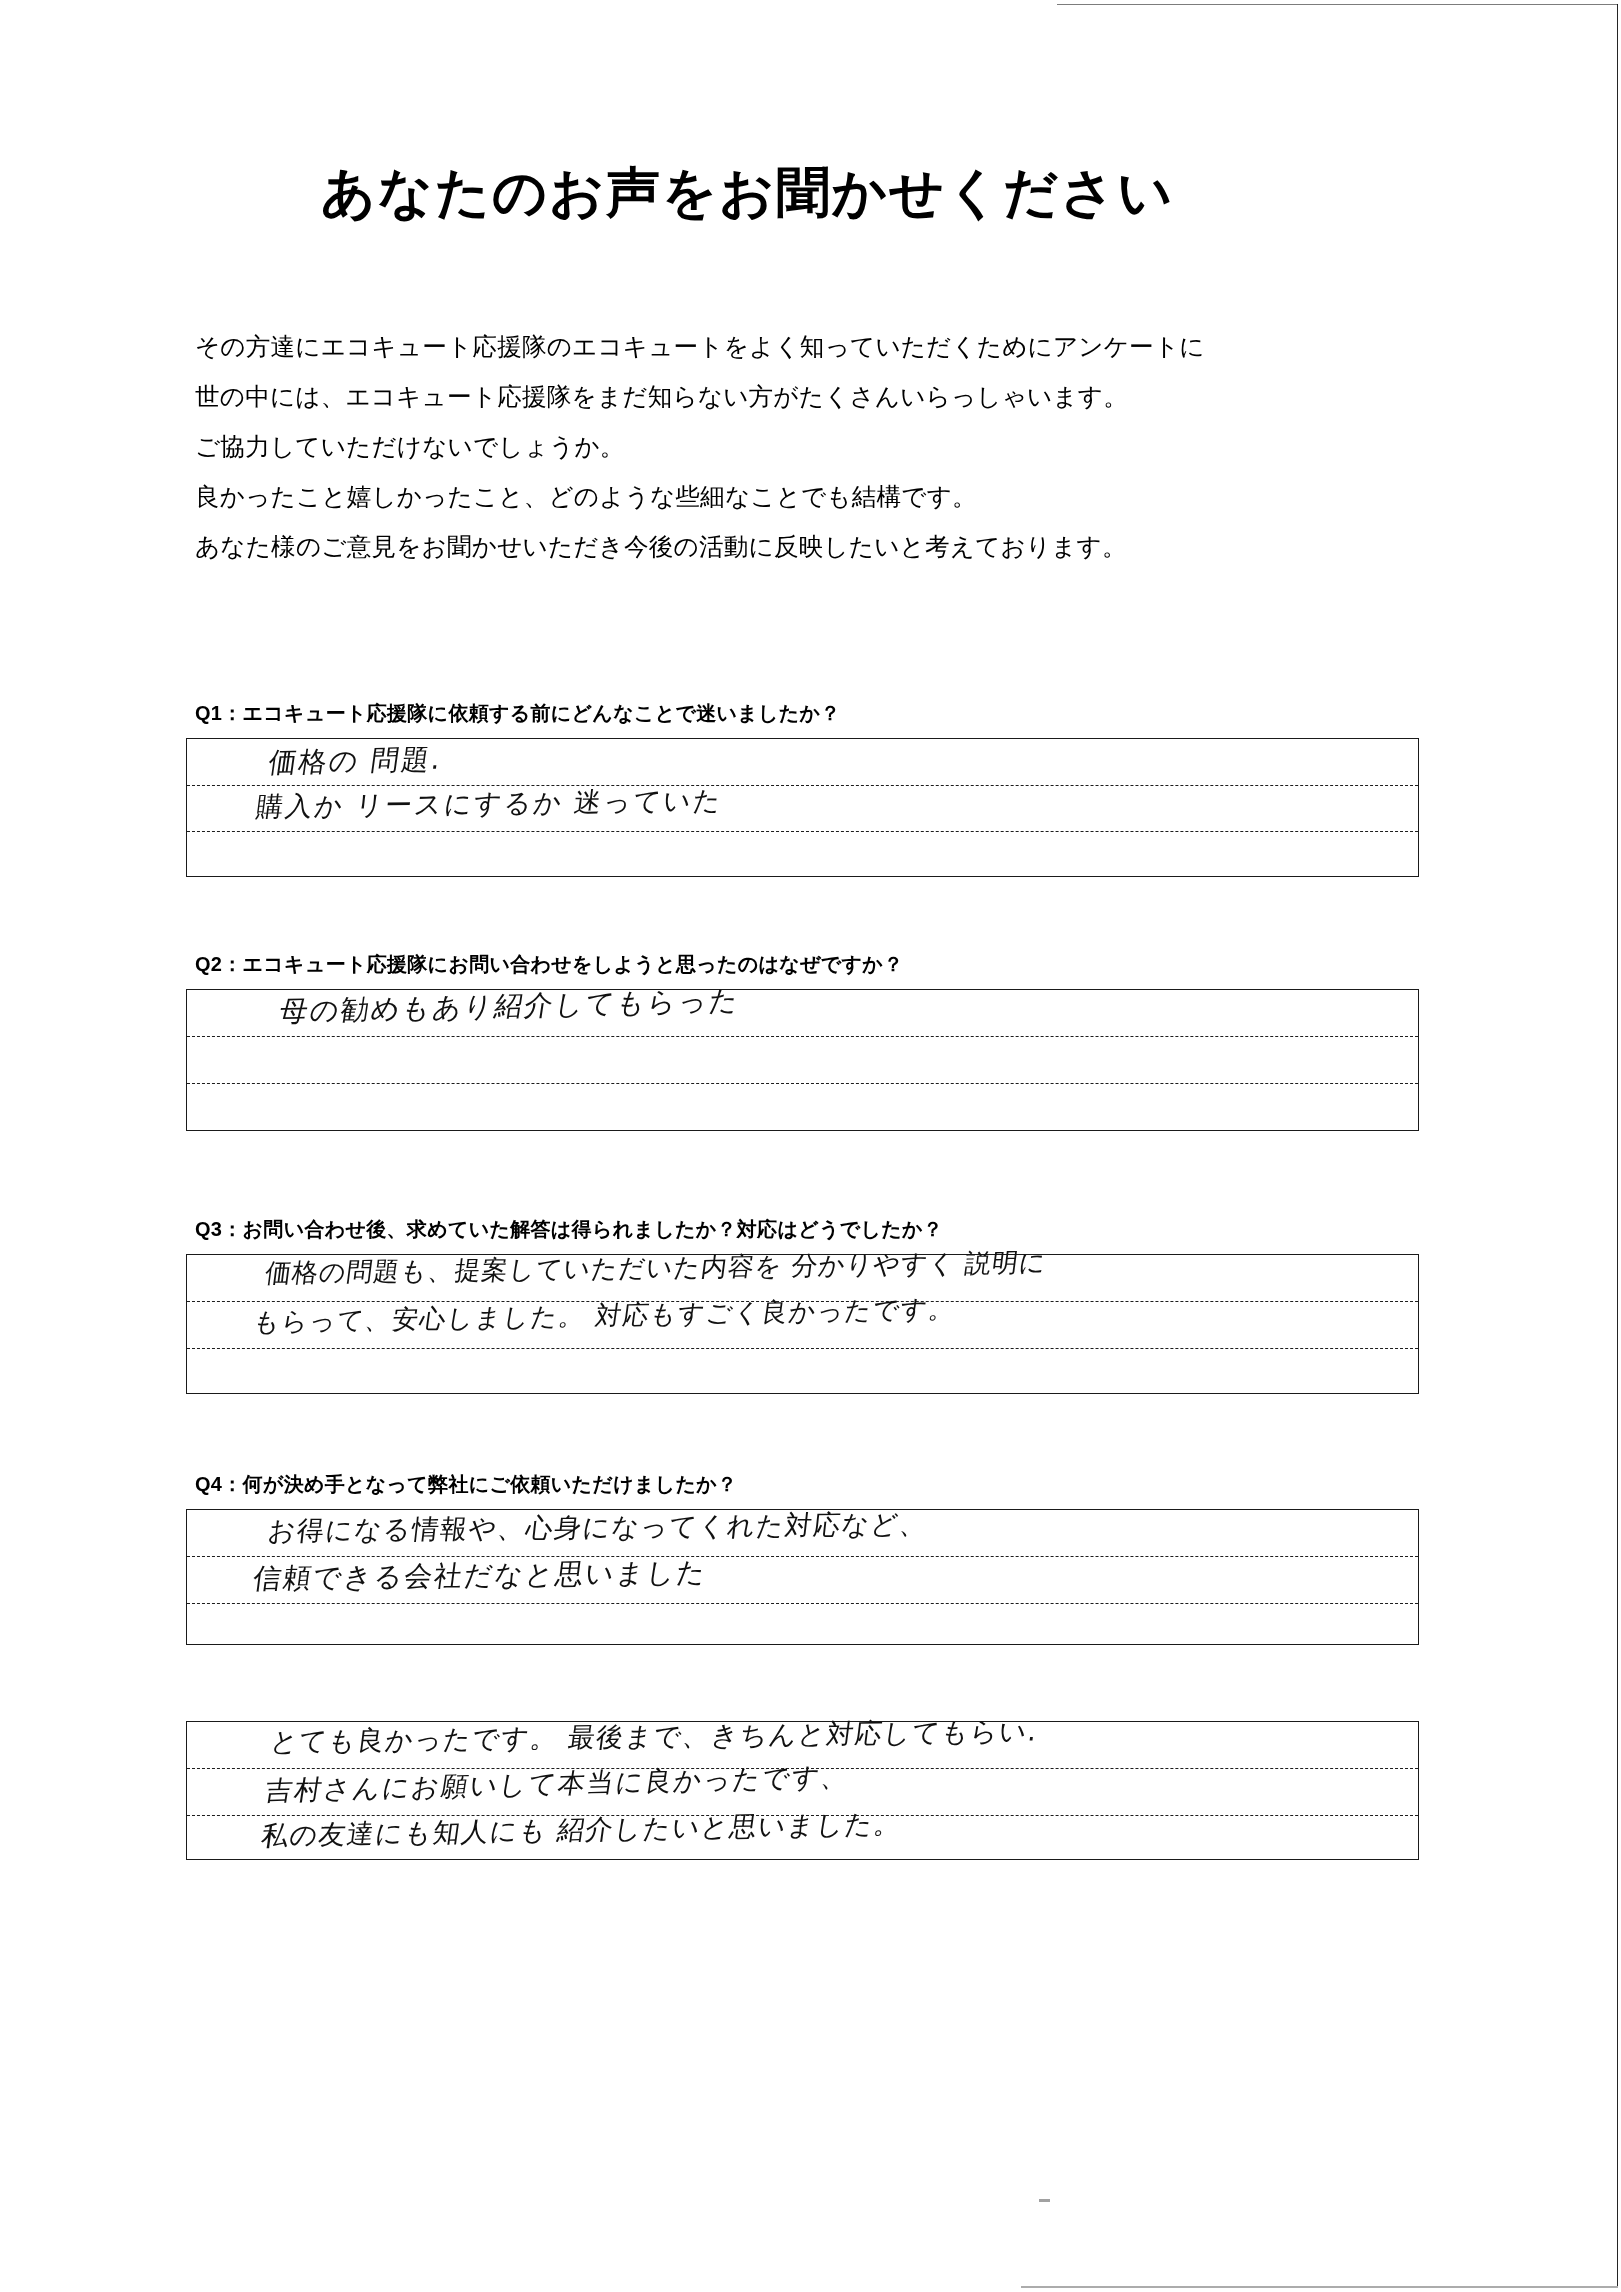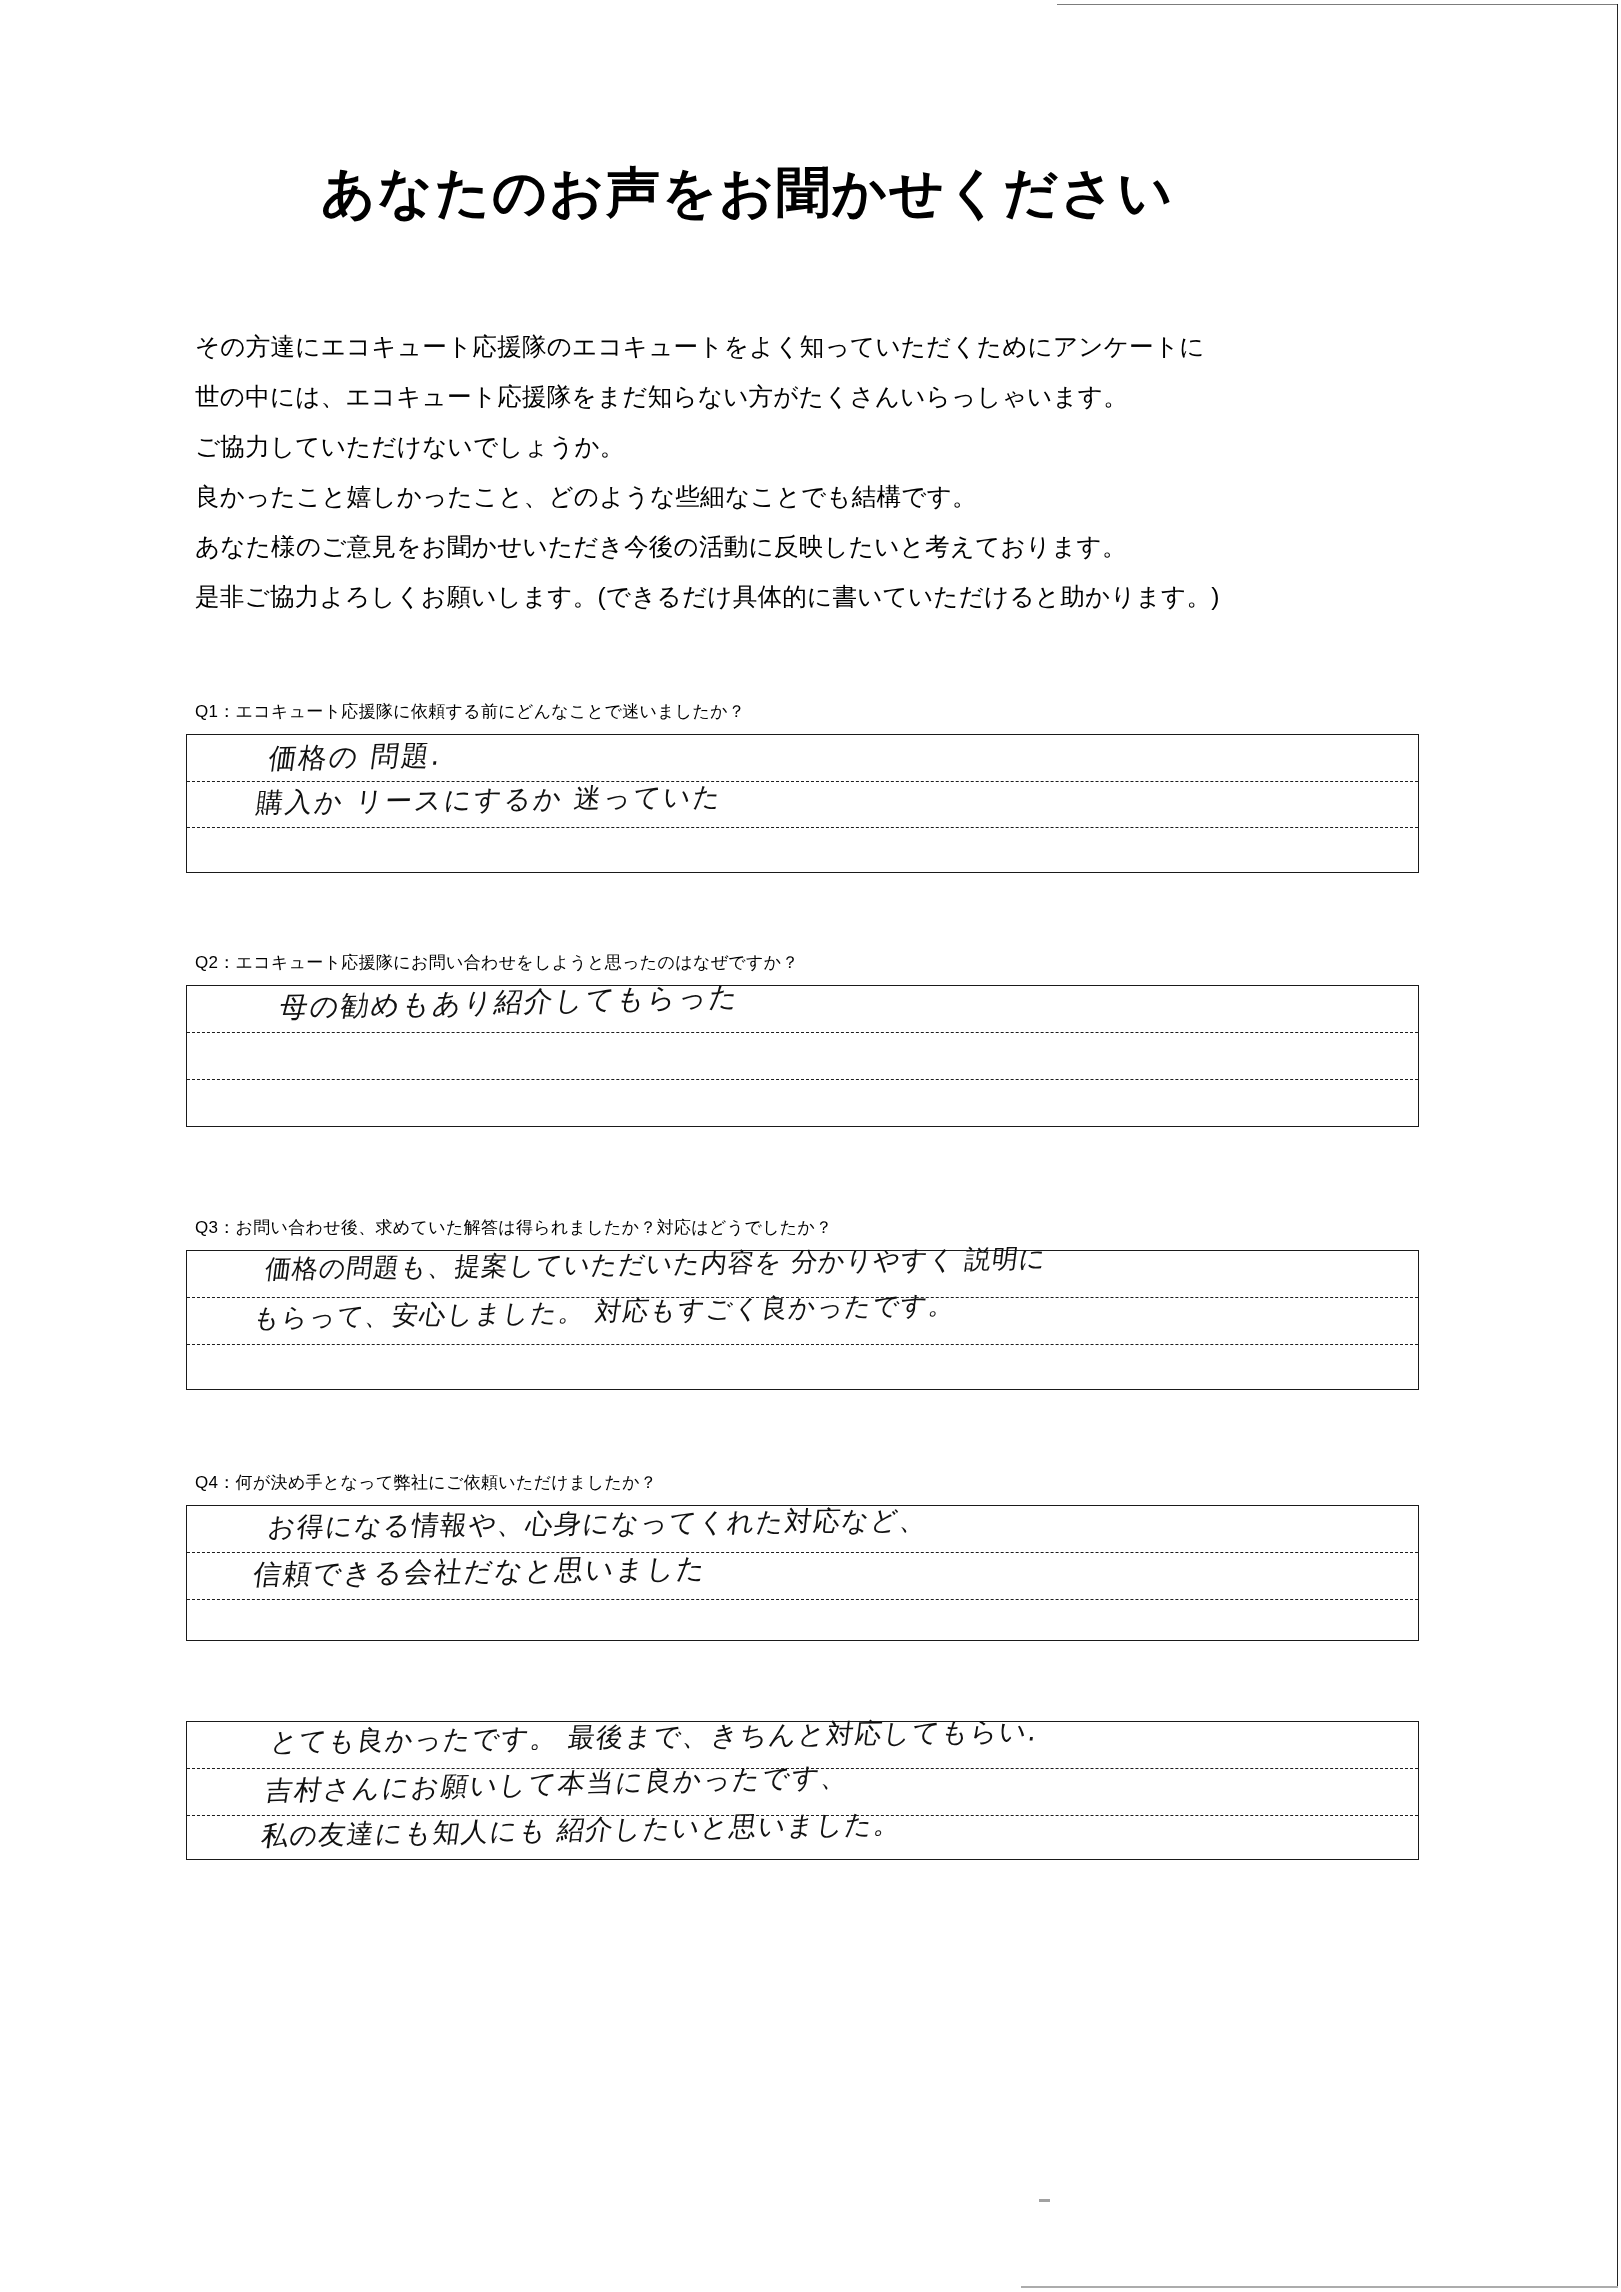--- a/index.html
+++ b/index.html
@@ -92,22 +92,22 @@
     white-space: nowrap;
   }
 
   
   .question-block {
     position: absolute;
     left: 182px;
     width: 1233px;
   }
   .question-label {
-    font-size: 17px;
-    font-weight: normal;
+    font-size: 20px;
+    font-weight: bold;
     letter-spacing: 0.3px;
     white-space: nowrap;
     margin: 0 0 10.7px 9px;
   }
 
   
   .answer-box {
     position: relative;
     border: 1.8px solid #1a1a1a;
     box-sizing: border-box;
@@ -148,21 +148,20 @@
   <div class="sheet-inner">
 
     <div class="doc-title">あなたのお声をお聞かせください</div>
 
     <div class="intro">
       <div class="intro-line">その方達にエコキュート応援隊のエコキュートをよく知っていただくためにアンケートに</div>
       <div class="intro-line">世の中には、エコキュート応援隊をまだ知らない方がたくさんいらっしゃいます。</div>
       <div class="intro-line">ご協力していただけないでしょうか。</div>
       <div class="intro-line">良かったこと嬉しかったこと、どのような些細なことでも結構です。</div>
       <div class="intro-line">あなた様のご意見をお聞かせいただき今後の活動に反映したいと考えております。</div>
-      <div class="intro-line">是非ご協力よろしくお願いします。(できるだけ具体的に書いていただけると助かります。)</div>
     </div>
 
     <div class="question-block" style="top:700px;">
       <div class="question-label">Q1：エコキュート応援隊に依頼する前にどんなことで迷いましたか？</div>
       <div class="answer-box" style="height:139px;">
         <div class="answer-row" style="height:47px;">
           <span class="hand-text hw-a" style="left:79px; top:5.4px; font-size:28px;">価格の 問題.</span>
         </div>
         <div class="answer-row" style="height:46px;">
           <span class="hand-text hw-b" style="left:67px; top:3.6px; font-size:27px;">購入か リースにするか 迷っていた</span>

